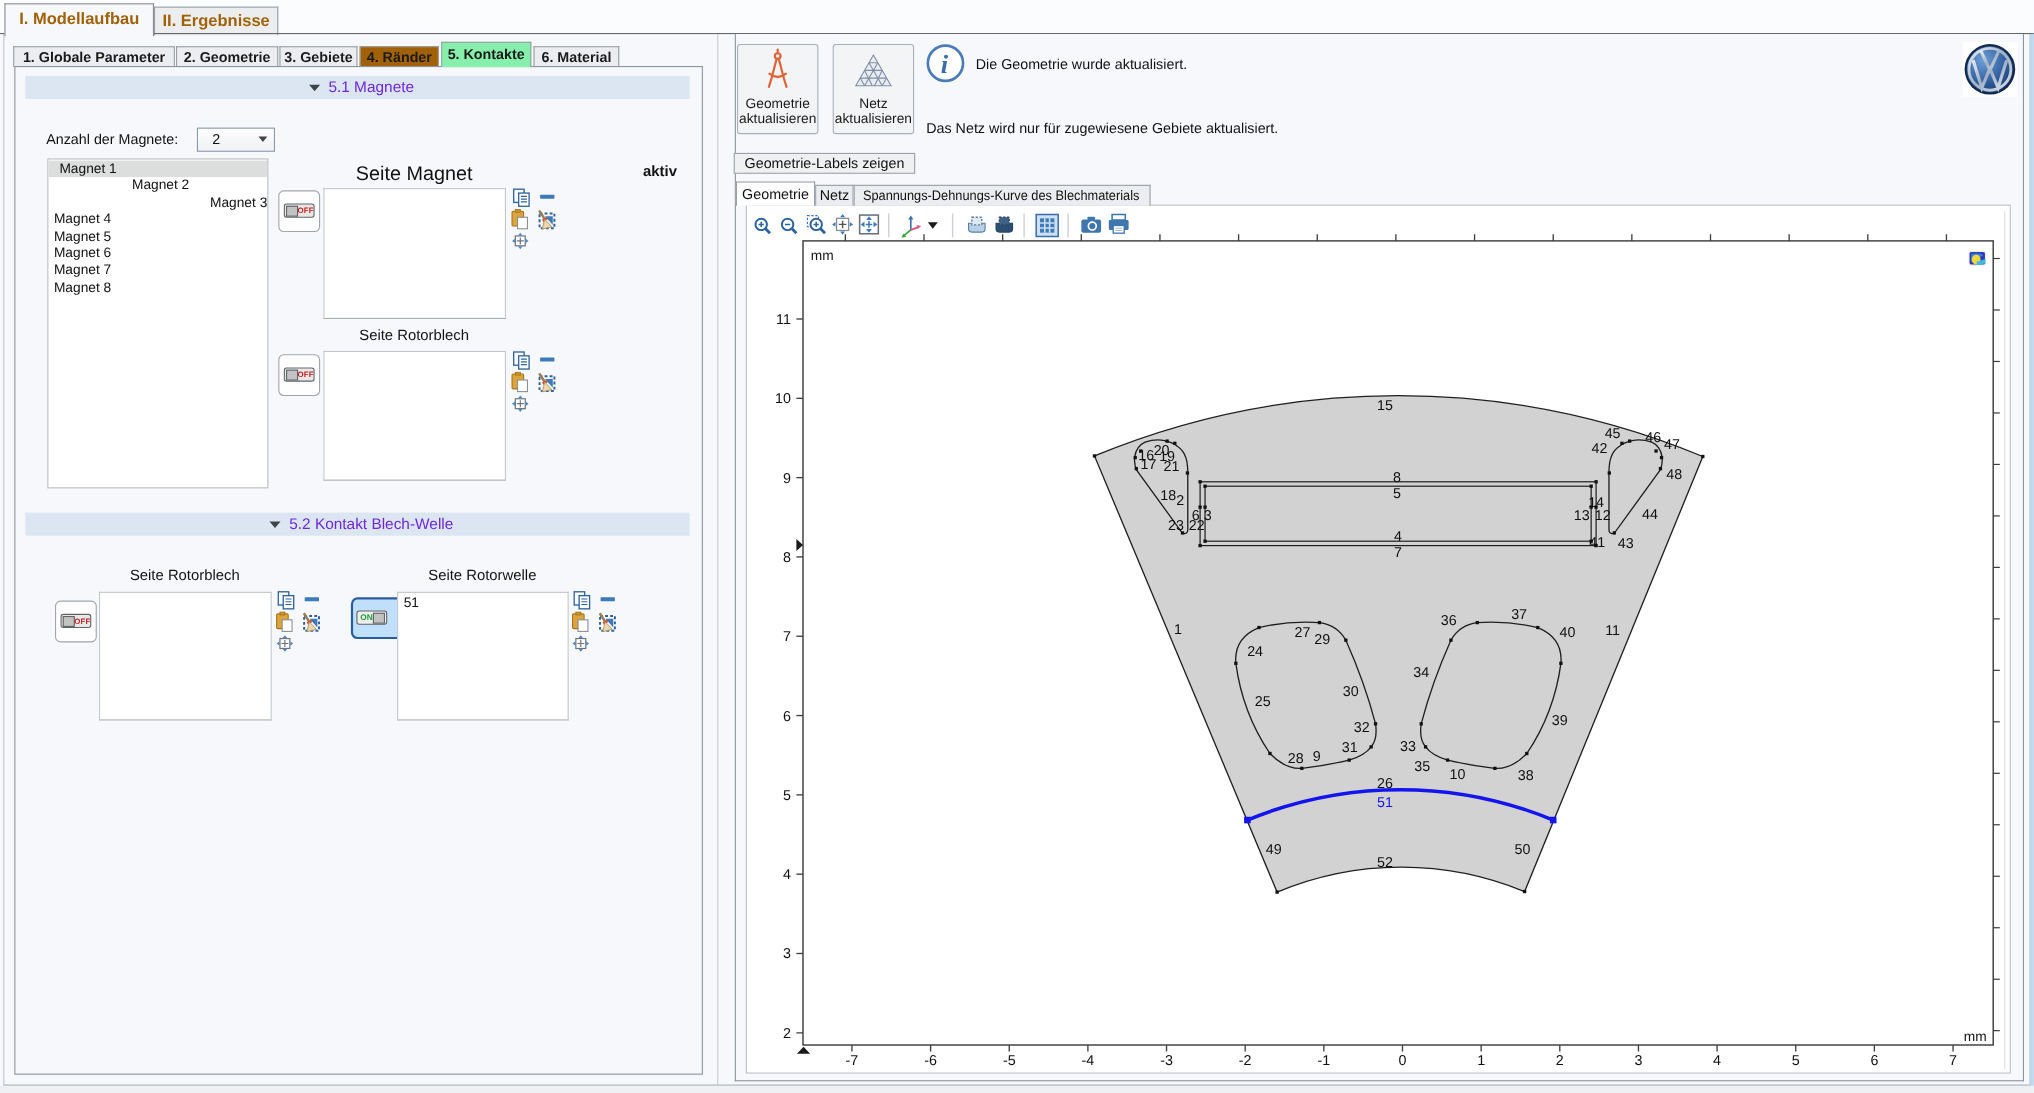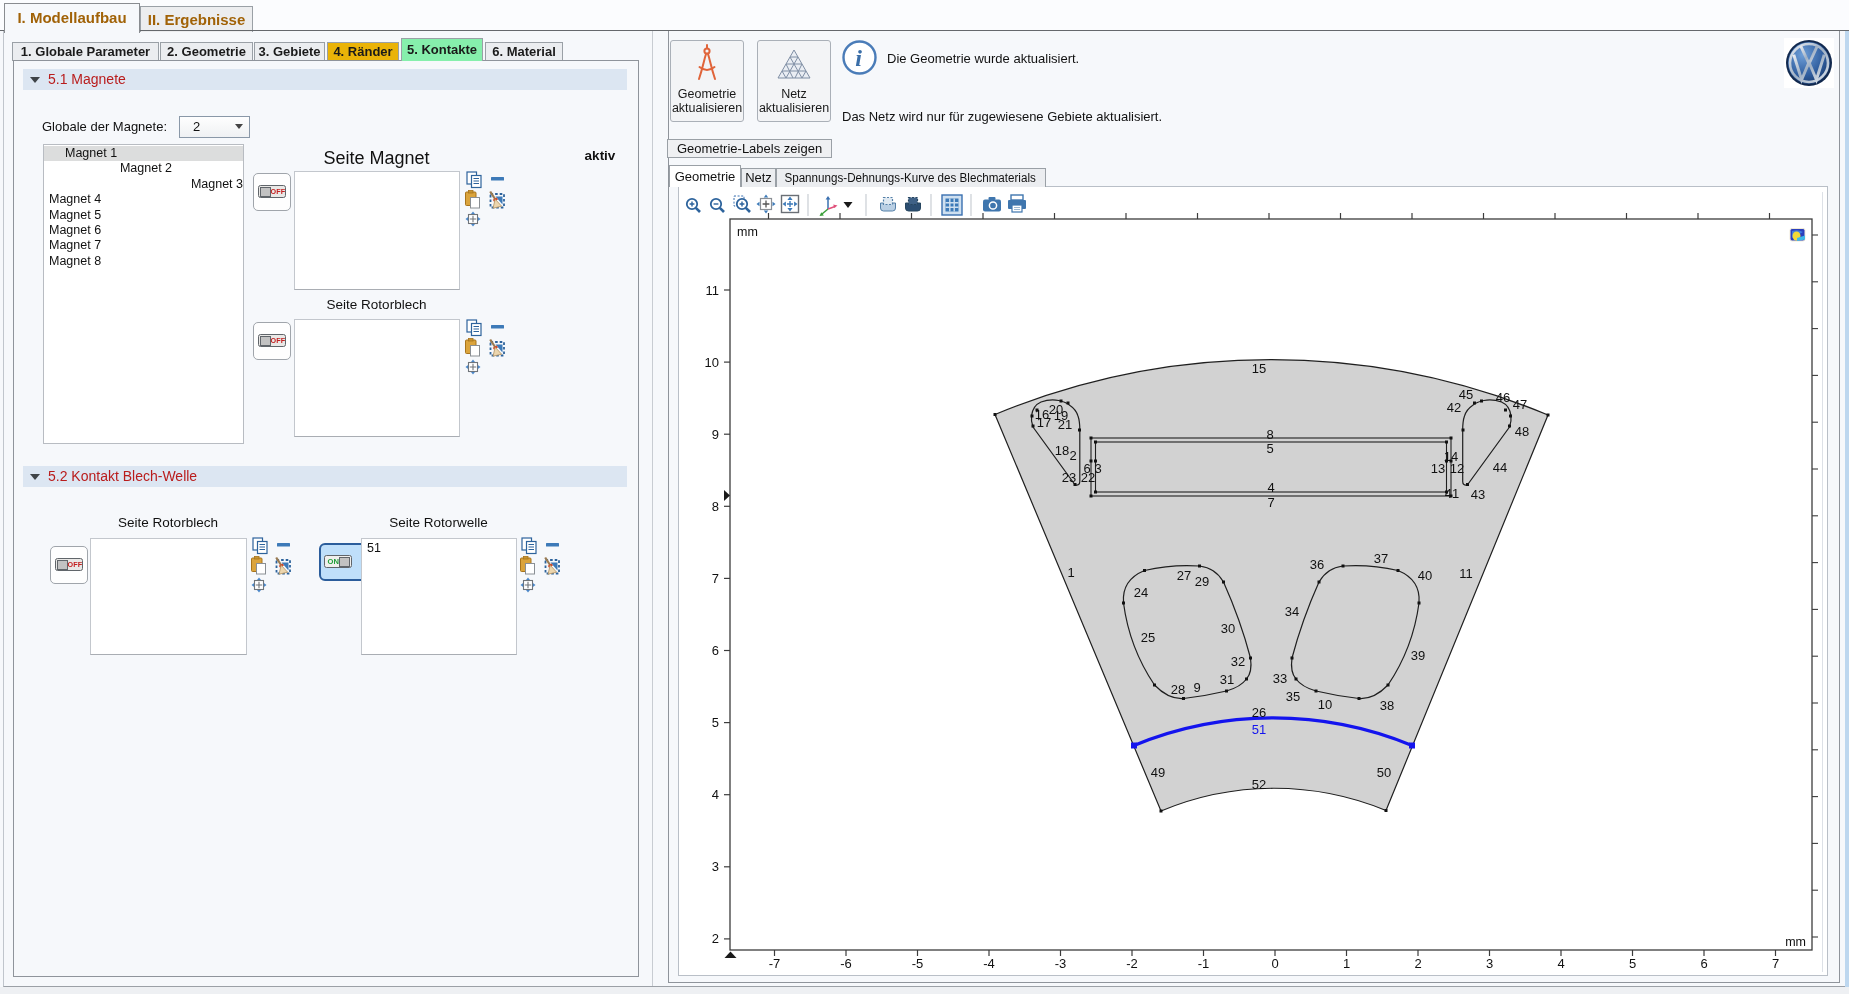--- a/index.html
+++ b/index.html
@@ -4,47 +4,47 @@
 html,body{margin:0;padding:0;}
 body{width:1849px;height:994px;position:relative;overflow:hidden;
  font-family:"Liberation Sans",sans-serif;background:#f6f8fb;}
 .abs{position:absolute;}
 .tab1{position:absolute;font-weight:bold;font-size:15px;color:#a16207;
  text-align:center;border:1px solid #898c90;border-bottom:none;}
 .stab{position:absolute;font-weight:bold;font-size:13px;color:#1a1a1a;
  text-align:center;border:1px solid #9aa0a6;border-bottom:none;}
 .lbl{position:absolute;font-size:13px;color:#111;white-space:nowrap;}
 .box{position:absolute;background:#fff;border:1px solid #c3c7cd;border-bottom:1px solid #a9adb3;}
-.secbar{position:absolute;background:#dce6f2;color:#b91c1c;font-size:14px;}
+.secbar{position:absolute;background:#dce6f2;color:#6d28d9;font-size:14px;text-align:center;}
 </style></head><body>
 
 <div class="abs" style="left:0;top:0;width:1849px;height:31px;background:#fbfcfe;"></div>
 <div class="abs" style="left:0;top:30px;width:1849px;height:1.4px;background:#65686c;z-index:2;"></div>
 <div class="tab1" style="left:4px;top:3px;width:134px;height:29px;line-height:28px;background:#f6f8fb;z-index:3;">I. Modellaufbau</div>
 <div class="tab1" style="left:140px;top:6px;width:111px;height:25px;line-height:25px;background:#ecedef;border-color:#9aa0a6;">II. Ergebnisse</div>
 <div class="abs" style="left:3px;top:31px;width:1841px;height:955px;border-left:1px solid #c0c5cc;border-right:1px solid #c0c5cc;border-bottom:1px solid #9ba0a6;"></div>
 <div class="abs" style="left:0;top:987px;width:1849px;height:7px;background:#eef0f3;"></div>
 <div class="stab" style="left:12px;top:42px;width:145px;height:18px;line-height:18px;background:#ebedf0;">1. Globale Parameter</div>
 <div class="stab" style="left:160px;top:42px;width:91px;height:18px;line-height:18px;background:#ebedf0;">2. Geometrie</div>
 <div class="stab" style="left:254px;top:42px;width:69px;height:18px;line-height:18px;background:#ebedf0;">3. Gebiete</div>
-<div class="stab" style="left:327px;top:42px;width:70px;height:18px;line-height:18px;background:#eab308;">4. Ränder</div>
+<div class="stab" style="left:327px;top:42px;width:70px;height:18px;line-height:18px;background:#a16207;">4. Ränder</div>
 <div class="stab" style="left:401px;top:38px;width:80px;height:22px;line-height:22px;background:#86efac;z-index:3;">5. Kontakte</div>
 <div class="stab" style="left:485px;top:42px;width:76px;height:18px;line-height:18px;background:#ebedf0;">6. Material</div>
 <div class="abs" style="left:652px;top:31px;width:1px;height:955px;background:#c8ccd2;"></div>
 <div class="abs" style="left:13px;top:60px;width:624px;height:915px;border:1px solid #8f949b;background:#f6f8fb;z-index:1;"></div>
 <div class="abs" style="left:0;top:0;z-index:2;">
     <div class="secbar" style="left:23px;top:69px;width:604px;height:21px;line-height:21px;"><span style="display:inline-block;width:0;height:0;border-left:5px solid transparent;border-right:5px solid transparent;border-top:6px solid #3f4448;margin:0 8px 1px 7px;"></span>5.1 Magnete</div>
 <div class="secbar" style="left:23px;top:466px;width:604px;height:21px;line-height:21px;"><span style="display:inline-block;width:0;height:0;border-left:5px solid transparent;border-right:5px solid transparent;border-top:6px solid #3f4448;margin:0 8px 1px 7px;"></span>5.2 Kontakt Blech-Welle</div>
-<div class="lbl" style="left:42px;top:119px;">Globale der Magnete:</div>
+<div class="lbl" style="left:42px;top:119px;">Anzahl der Magnete:</div>
 <div class="abs" style="left:179px;top:116px;width:69px;height:20px;background:linear-gradient(#fefefe,#eff1f3);border:1px solid #8a98a8;font-size:13px;color:#111;">
       <span style="position:absolute;left:13px;top:2px;">2</span>
       <span style="position:absolute;right:6px;top:7px;width:0;height:0;border-left:4px solid transparent;border-right:4px solid transparent;border-top:5px solid #444;"></span>
     </div>
 <div class="abs" style="left:43px;top:144px;width:199px;height:297px;background:#fff;border:1px solid #b8bcc2;font-size:12.5px;color:#111;overflow:hidden;padding-top:1px;">
-      <div style="height:15.4px;line-height:15.4px;padding-left:21px;background:#dcdddd;">Magnet 1</div>
+      <div style="height:15.4px;line-height:15.4px;padding-left:10px;background:#dcdddd;">Magnet 1</div>
       <div style="height:15.4px;line-height:15.4px;padding-left:5px;text-align:center;">Magnet 2</div>
       <div style="height:15.4px;line-height:15.4px;padding-left:5px;text-align:right;">Magnet 3</div>
       <div style="height:15.4px;line-height:15.4px;padding-left:5px;">Magnet 4</div>
       <div style="height:15.4px;line-height:15.4px;padding-left:5px;">Magnet 5</div>
       <div style="height:15.4px;line-height:15.4px;padding-left:5px;">Magnet 6</div>
       <div style="height:15.4px;line-height:15.4px;padding-left:5px;">Magnet 7</div>
       <div style="height:15.4px;line-height:15.4px;padding-left:5px;">Magnet 8</div>
     </div>
 <div class="lbl" style="left:294px;top:148px;width:165px;text-align:center;font-size:18px;">Seite Magnet</div>
 <div class="lbl" style="left:560px;top:148px;width:80px;text-align:center;font-size:13.5px;font-weight:bold;">aktiv</div>

